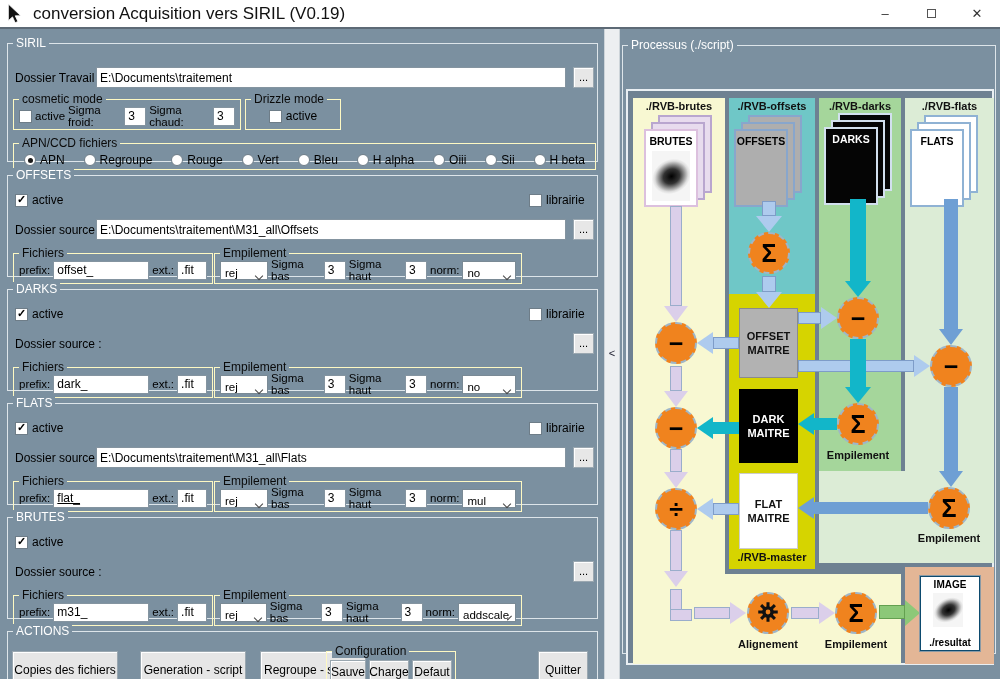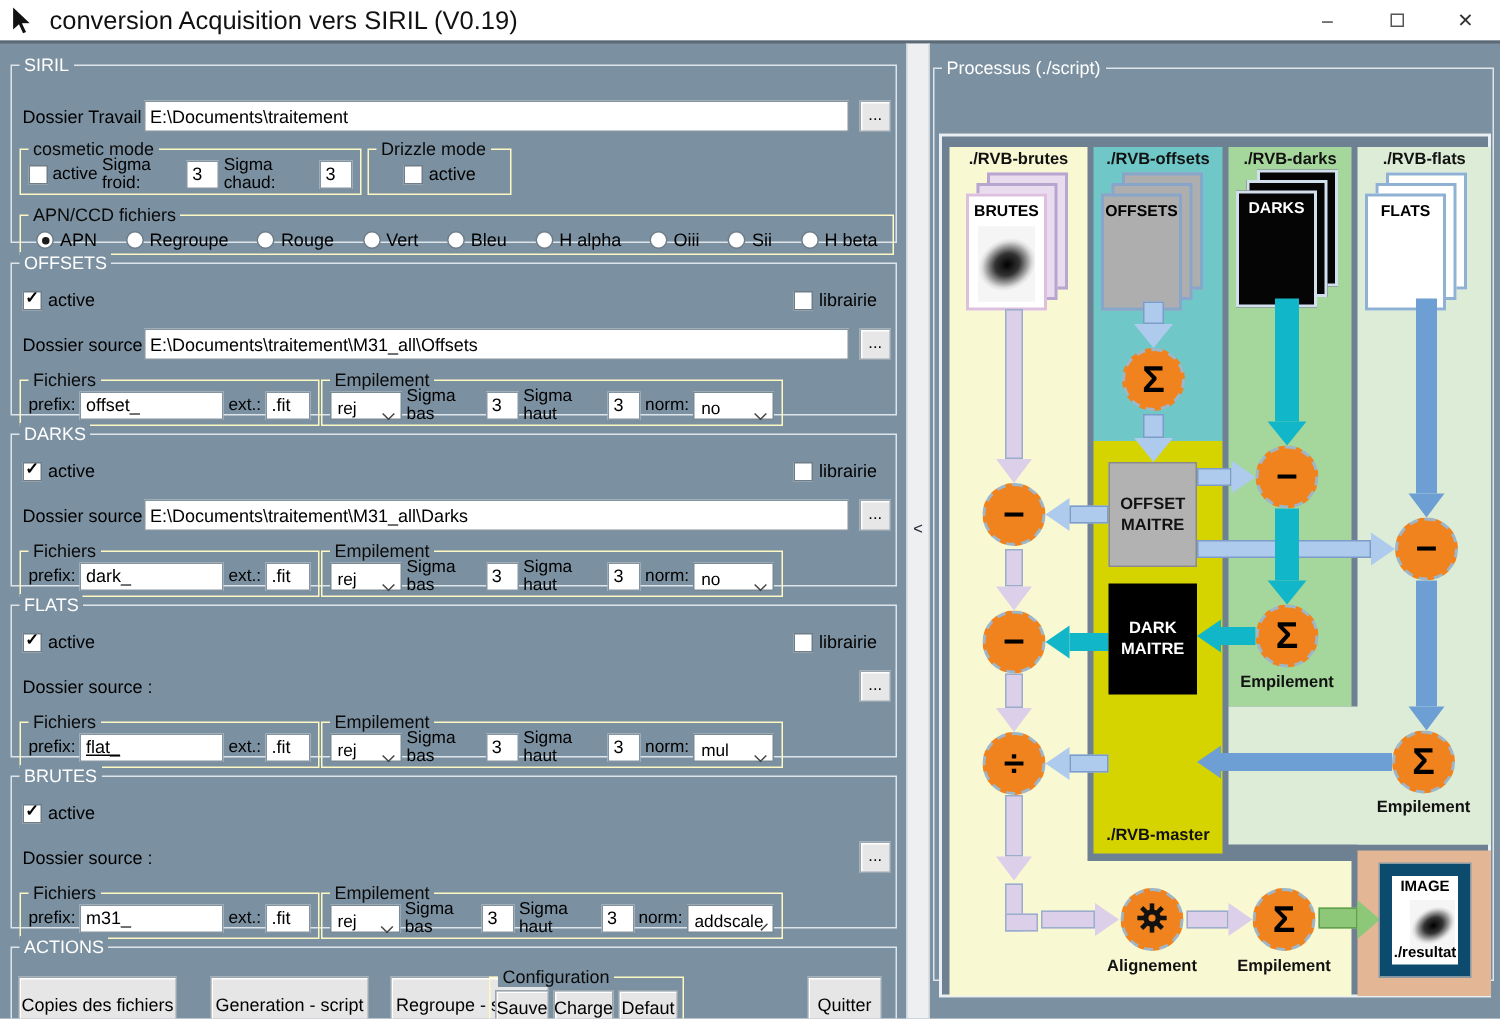--- a/index.html
+++ b/index.html
@@ -58,21 +58,21 @@
   .td-lav{border-left:12px solid transparent;border-right:12px solid transparent;border-top:16px solid #dbcfea}
   .td-blu{border-left:13px solid transparent;border-right:13px solid transparent;border-top:16px solid #aecbee}
   .td-tea{border-left:13px solid transparent;border-right:13px solid transparent;border-top:16px solid #12b6c9}
   .td-stl{border-left:12px solid transparent;border-right:12px solid transparent;border-top:16px solid #6e9fd4}
   .tr-lav{border-top:11px solid transparent;border-bottom:11px solid transparent;border-left:16px solid #dbcfea}
   .tr-blu{border-top:11px solid transparent;border-bottom:11px solid transparent;border-left:16px solid #aecbee}
   .tr-grn{border-top:13px solid transparent;border-bottom:13px solid transparent;border-left:15px solid #8cc878}
   .tl-blu{border-top:11px solid transparent;border-bottom:11px solid transparent;border-right:16px solid #aecbee}
   .tl-tea{border-top:11px solid transparent;border-bottom:11px solid transparent;border-right:16px solid #12b6c9}
   .tl-stl{border-top:11px solid transparent;border-bottom:11px solid transparent;border-right:16px solid #6e9fd4}
-  .resultbox{position:absolute;left:292px;top:485px;width:60px;height:75px;background:#fff;border:8px solid #0c4a6e;outline:1px solid #8a9aa5}
+  .resultbox{position:absolute;left:292px;top:485px;width:60px;height:75px;background:#fff;border:1px solid #0c4a6e;outline:1px solid #8a9aa5}
   .resultbox .rlbl{position:absolute;left:0;right:0;text-align:center;font-weight:bold;font-size:10px}
 </style>
 </head>
 <body>
 
 <div class="titlebar">
   <span class="app-icon">
     <svg width="20" height="24" viewBox="0 0 24 26">
         <polygon points="4,1 4,21 9,16.5 12.2,23.5 15.5,22 12.3,15.2 19,15.2" fill="#111" stroke="#fff" stroke-width="1"></polygon>
       </svg>
@@ -206,21 +206,20 @@
       <legend class="lg-white">DARKS</legend>
       <span class="cbrow abs" style="left:7px;top:11px">
         <span class="cb checked"></span>
         <span>active</span>
       </span>
       <span class="cbrow abs librairie-row" style="left:521px;top:11px">
         <span class="cb"></span>
         <span>librairie</span>
       </span>
       <span class="abs" style="left:7px;top:41px">Dossier source :</span>
-      <input class="input abs" style="left: 88px; top: 37px; width: 470px;" readonly="" value="E:\Documents\traitement\M31_all\Darks">
       <button class="browse-btn abs" style="left:565px;top:37px">...</button>
 
       <fieldset class="inner" style="left:5px;top:64px;width:196px;height:38px">
         <legend>Fichiers</legend>
         <div class="inner-flex sm" style="gap:3px">
           <span>prefix:</span>
           <input class="input" style="width: 96px; height: 19px;" readonly="" value="dark_">
           <span>ext.:</span>
           <input class="input" style="width: 30px; height: 19px;" readonly="" value=".fit">
         </div>
@@ -249,20 +248,21 @@
       <legend class="lg-white">FLATS</legend>
       <span class="cbrow abs" style="left:7px;top:11px">
         <span class="cb checked"></span>
         <span>active</span>
       </span>
       <span class="cbrow abs librairie-row" style="left:521px;top:11px">
         <span class="cb"></span>
         <span>librairie</span>
       </span>
       <span class="abs" style="left:7px;top:41px">Dossier source :</span>
+      <input class="input abs" style="left: 88px; top: 37px; width: 470px;" readonly="" value="E:\Documents\traitement\M31_all\Flats">
       <button class="browse-btn abs" style="left:565px;top:37px">...</button>
 
       <fieldset class="inner" style="left:5px;top:64px;width:196px;height:38px">
         <legend>Fichiers</legend>
         <div class="inner-flex sm" style="gap:3px">
           <span>prefix:</span>
           <input class="input" style="width: 96px; height: 19px; text-decoration: underline;" readonly="" value="flat_">
           <span>ext.:</span>
           <input class="input" style="width: 30px; height: 19px;" readonly="" value=".fit">
         </div>
@@ -483,20 +483,21 @@
             <circle cx="12" cy="12" r="2.2" fill="#f0831e"></circle>
           </svg>
         </span>
       </div>
       <div class="circ" style="left:207px;top:501px">
           <span class="sym">Σ</span>
         </div>
 
       <div class="master" style="left:111px;top:217px;height:70px;background:#b2b2b2;color:#111;border:1px solid #8b8b8b">OFFSET MAITRE</div>
       <div class="master" style="left:111px;top:298px;height:74px;background:#000;color:#fff">DARK MAITRE</div>
+      <div class="master" style="left:111px;top:382px;height:76px;background:#fff;color:#111;border:1px solid #ccc">FLAT MAITRE</div>
       <div class="dlbl" style="left:101px;top:460px;width:86px">./RVB-master</div>
 
       <div class="dlbl" style="left:190px;top:358px;width:80px">Empilement</div>
       <div class="dlbl" style="left:281px;top:441px;width:80px">Empilement</div>
       <div class="dlbl" style="left:100px;top:547px;width:80px">Alignement</div>
       <div class="dlbl" style="left:188px;top:547px;width:80px">Empilement</div>
 
       <div class="resultbox">
         <div class="rlbl" style="top:2px">IMAGE</div>
         <div class="galaxy" style="left:12px;top:16px;width:30px;height:34px"></div>

